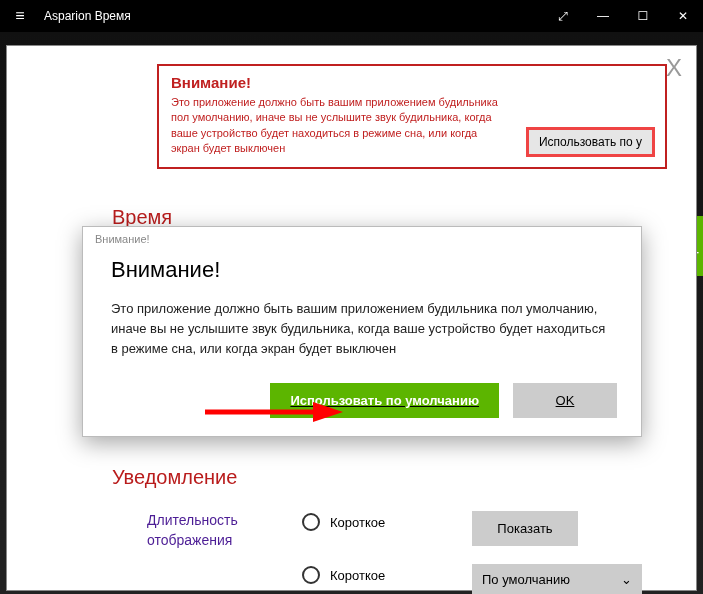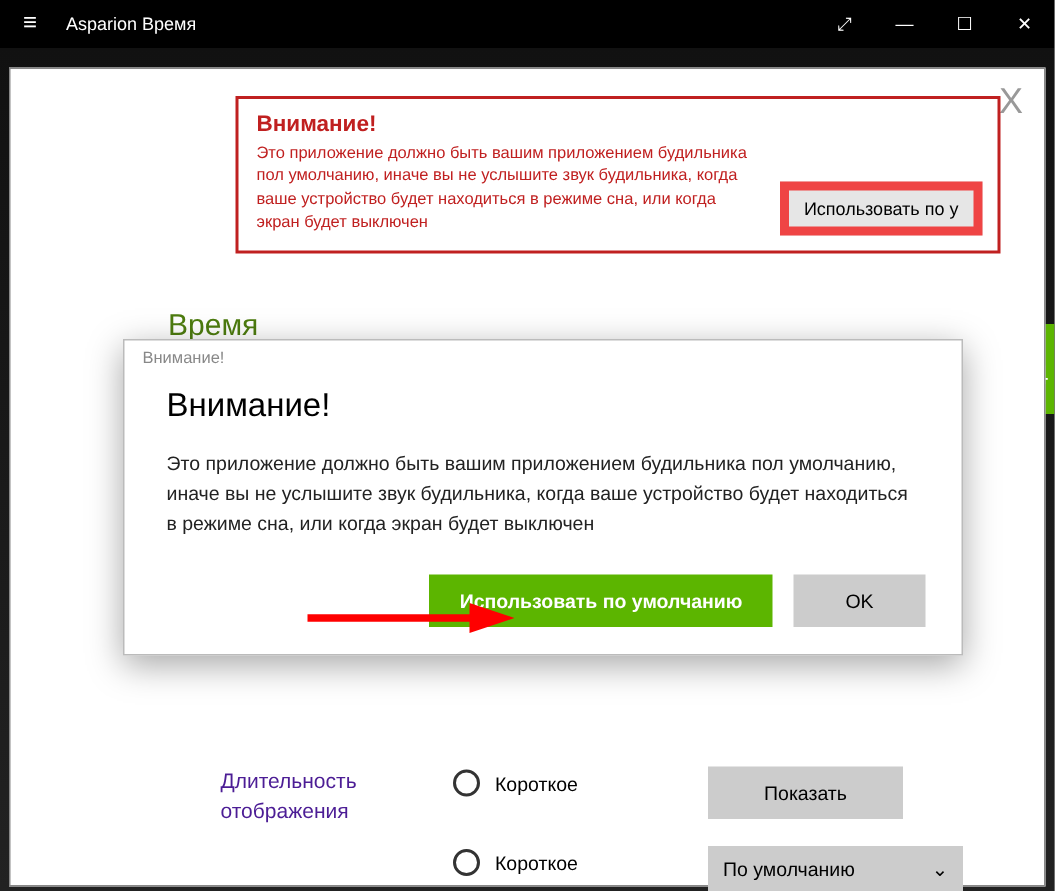--- a/index.html
+++ b/index.html
@@ -19,47 +19,47 @@
 .bg-green .time { font-size: 18px; letter-spacing: -1px; }
 
 
 .modal-main { position: absolute; top: 45px; left: 6px; right: 6px; bottom: 3px; background: #fff; border: 1px solid #888; }
 .modal-close-x { position: absolute; top: 8px; right: 14px; font-size: 24px; color: #999; cursor: pointer; font-family: Arial; }
 
 
 .warn-banner { position: absolute; top: 18px; left: 150px; width: 510px; border: 2px solid #c02020; padding: 8px 12px 10px 12px; }
 .warn-banner .wb-title { color: #c02020; font-weight: 600; font-size: 15px; margin-bottom: 4px; }
 .warn-banner .wb-text { color: #c02020; font-size: 11px; line-height: 1.4; max-width: 330px; }
-.warn-banner .wb-btn { position: absolute; right: 10px; bottom: 10px; background: #e6e6e6; border: 6px solid #ef4444; padding: 5px 10px; font-size: 12px; cursor: pointer; }
+.warn-banner .wb-btn { position: absolute; right: 10px; bottom: 10px; background: #e6e6e6; border: 3px solid #ef4444; padding: 5px 10px; font-size: 12px; cursor: pointer; }
 
 
-.section-title { position: absolute; left: 105px; color: #4d7c0f; font-size: 20px; font-weight: 300; }
+.section-title { position: absolute; left: 105px; color: #b91c1c; font-size: 20px; font-weight: 300; }
 .section-time { top: 160px; }
 .section-notif { top: 420px; }
 
 .notif-block { position: absolute; top: 455px; left: 105px; right: 45px; }
 .notif-row { display: flex; align-items: flex-start; padding: 10px 0 14px 35px; }
 .notif-label { width: 155px; font-size: 14px; color: #4c1d95; line-height: 1.4; }
-.notif-opts { width: 170px; display: flex; flex-direction: column; gap: 10px; padding-top: 2px; }
+.notif-opts { width: 170px; display: flex; flex-direction: row; gap: 10px; padding-top: 2px; align-items: flex-end; }
 .radio-line { display: flex; align-items: center; gap: 10px; font-size: 13px; cursor: pointer; }
 .radio-outer { width: 18px; height: 18px; border: 2px solid #333; border-radius: 50%; display: flex; align-items: center; justify-content: center; }
 .radio-dot { width: 10px; height: 10px; background: #000; border-radius: 50%; }
 .notif-action { width: 170px; }
-.gray-btn { background: #ccc; border: none; padding: 10px 0; width: 130px; font-size: 13px; cursor: pointer; text-align: center; }
+.gray-btn { background: #ccc; border: none; padding: 10px 0; width: 106px; font-size: 13px; cursor: pointer; text-align: center; }
 .dropdown { background: #ccc; border: none; width: 170px; padding: 8px 10px; font-size: 13px; display: flex; justify-content: space-between; align-items: center; cursor: pointer; }
 
 
 .inner-dialog { position: absolute; top: 180px; left: 75px; width: 560px; background: #fff; border: 1px solid #bbb; box-shadow: 0 6px 22px rgba(0,0,0,0.35); }
 .inner-dialog .id-caption { font-size: 11px; color: #888; padding: 6px 10px 0 12px; }
 .inner-dialog .id-body { padding: 12px 28px 20px 28px; }
 .inner-dialog .id-title { font-size: 22px; font-weight: 400; margin-bottom: 16px; }
 .inner-dialog .id-text { font-size: 13px; line-height: 1.55; color: #222; }
-.inner-dialog .id-buttons { display: flex; gap: 14px; justify-content: flex-end; align-items: center; padding: 4px 24px 18px 24px; }
+.inner-dialog .id-buttons { display: flex; gap: 14px; justify-content: flex-end; align-items: center; padding: 4px 24px 18px 24px; text-decoration: underline; }
 .green-btn { background: #5cb500; color: #fff; border: none; padding: 10px 20px; font-size: 13px; font-weight: 600; cursor: pointer; }
-.ok-btn { background: #ccc; border: none; padding: 10px 0; width: 88px; font-size: 13px; cursor: pointer; }
+.ok-btn { background: #ccc; border: none; padding: 10px 0; width: 104px; font-size: 13px; cursor: pointer; }
 
 
 .red-arrow { position: absolute; top: 355px; left: 196px; width: 140px; height: 22px; pointer-events: none; }
 .red-arrow svg { width: 100%; height: 100%; }
 </style>
 </head>
 <body>
 
 <div class="titlebar">
   <div class="hamburger">≡</div>
@@ -84,20 +84,21 @@
 <div class="modal-main">
   <div class="modal-close-x">X</div>
 
   <div class="warn-banner">
     <div class="wb-title">Внимание!</div>
     <div class="wb-text">Это приложение должно быть вашим приложением будильника пол умолчанию, иначе вы не услышите звук будильника, когда ваше устройство будет находиться в режиме сна, или когда экран будет выключен</div>
     <button class="wb-btn">Использовать по у</button>
   </div>
 
   <div class="section-title section-time">Время</div>
+  <div class="section-title section-notif">Уведомление</div>
 
   <div class="notif-block">
     <div class="notif-row">
       <div class="notif-label">Длительность отображения</div>
       <div class="notif-opts">
         <div class="radio-line">
           <span class="radio-outer"></span>
           <span>Короткое</span>
         </div>
       </div>

